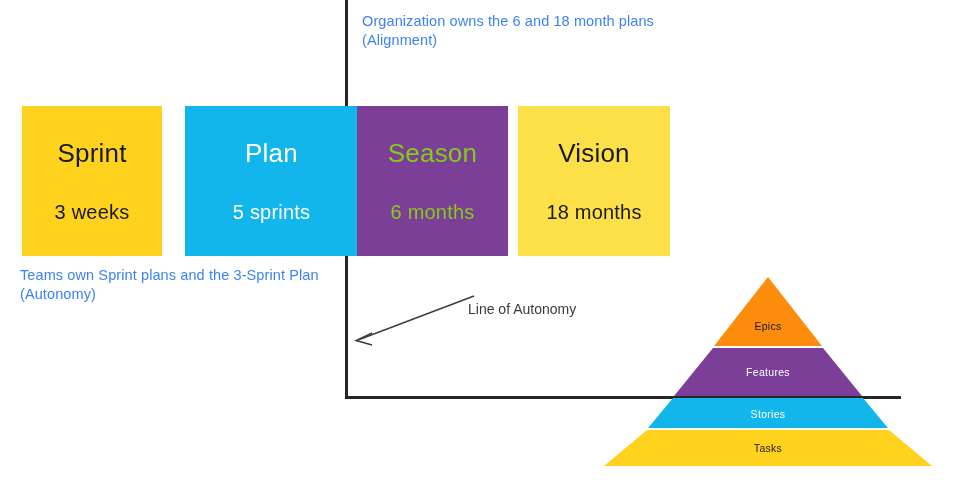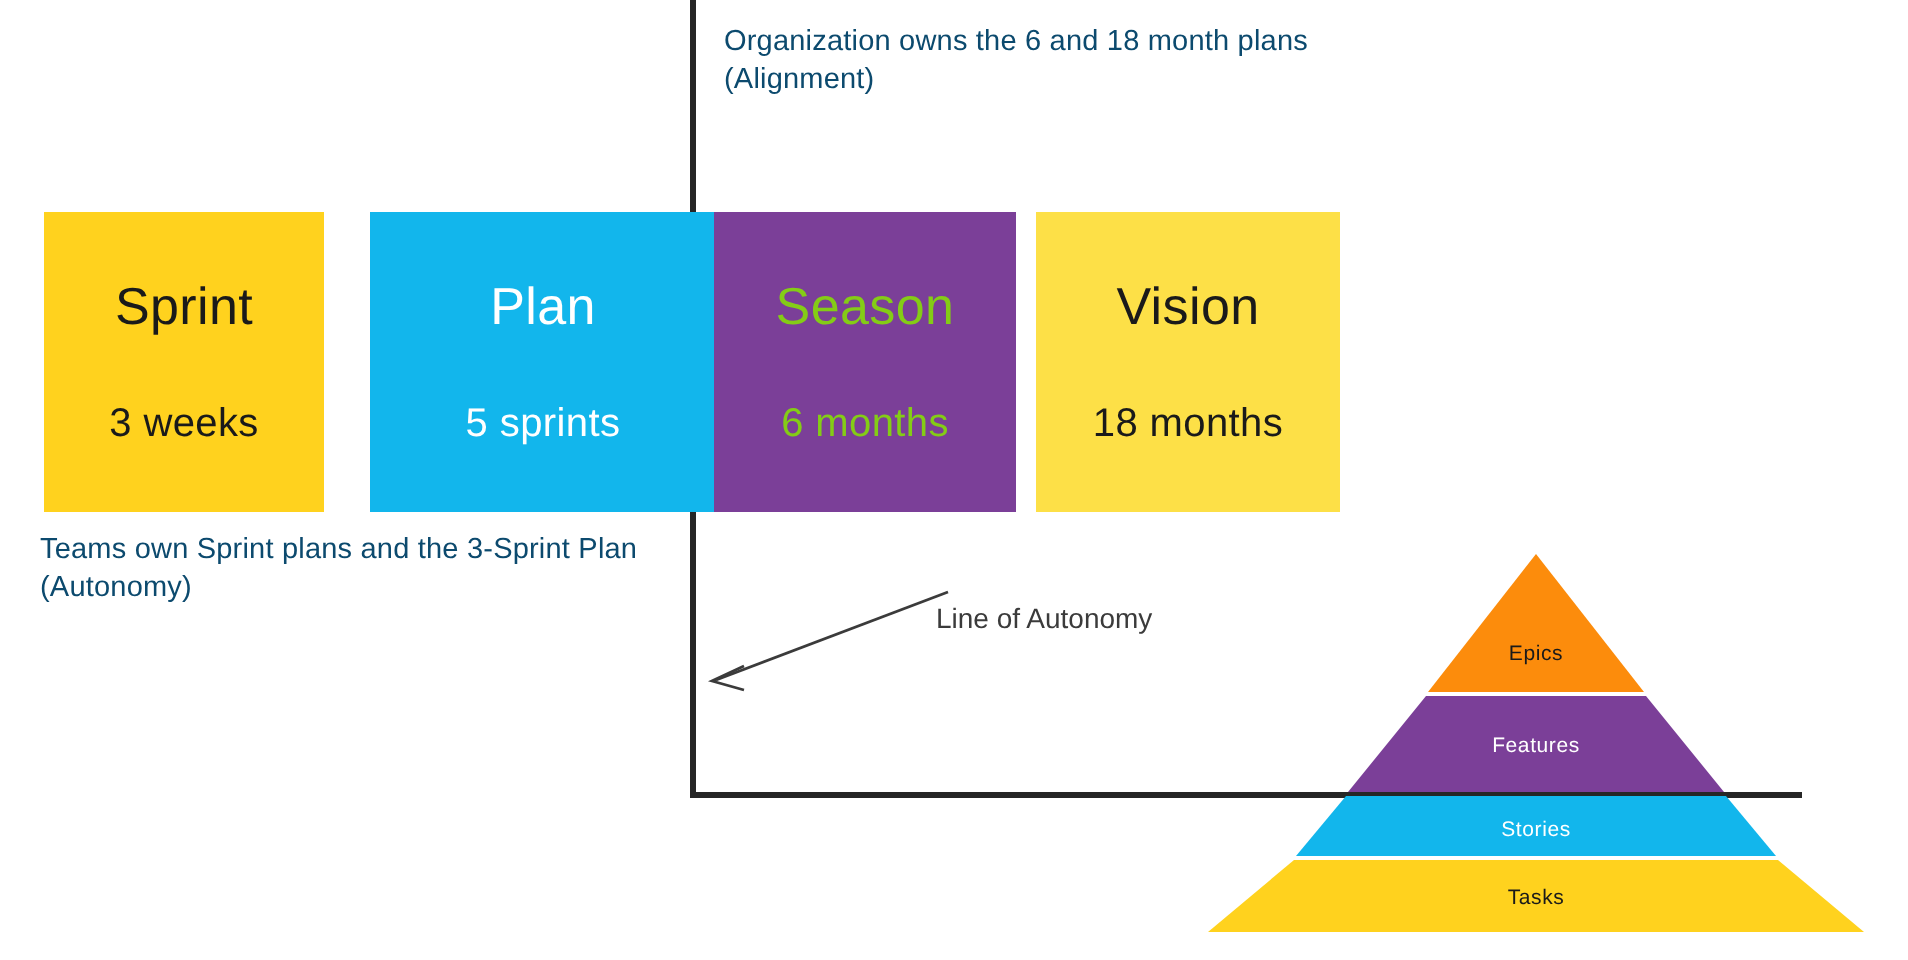--- a/index.html
+++ b/index.html
@@ -15,21 +15,21 @@
     overflow: hidden;
     font-family: "Liberation Sans", sans-serif;
     color: #262626;
   }
 
   
   .note {
     position: absolute;
     font-size: 14.5px;
     line-height: 19px;
-    color: #0c4a6e;
+    color: #3b82f6;
     white-space: pre-line;
     letter-spacing: 0.1px;
   }
   #note-alignment { left: 362px; top: 12px; width: 330px; }
   #note-autonomy  { left: 20px;  top: 266px; width: 336px; }
   #label-line-of-autonomy {
     position: absolute;
     left: 468px;
     top: 300px;
     font-size: 14px;

